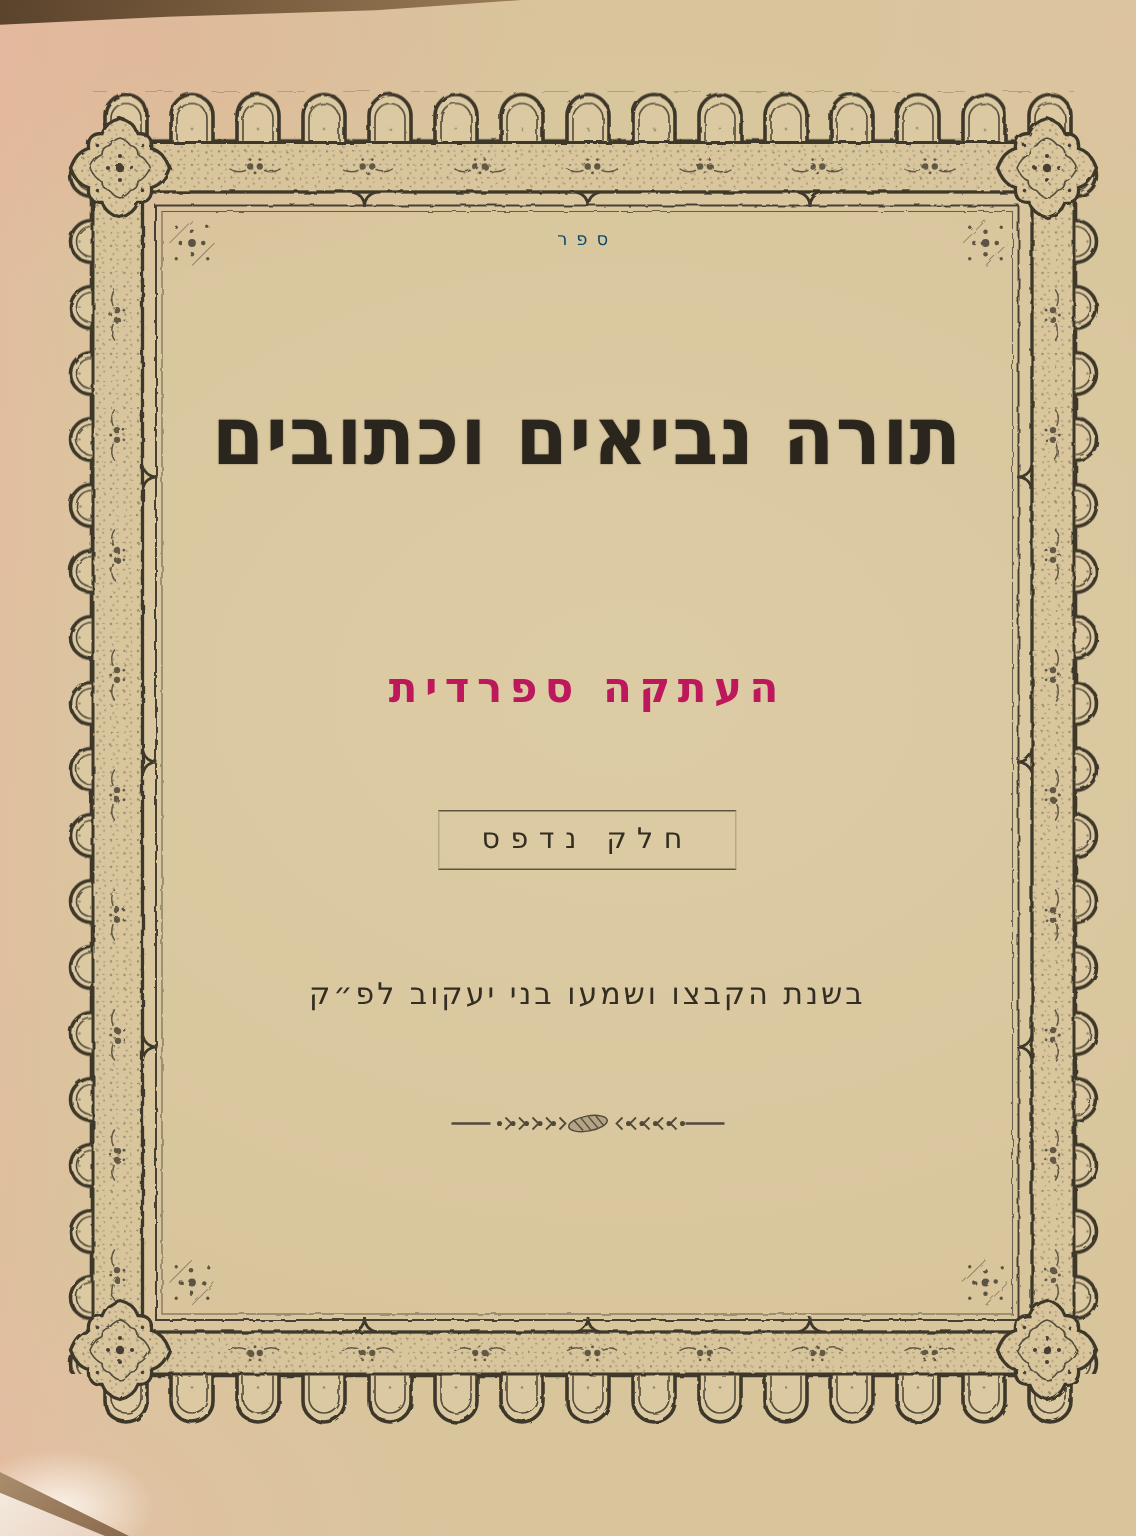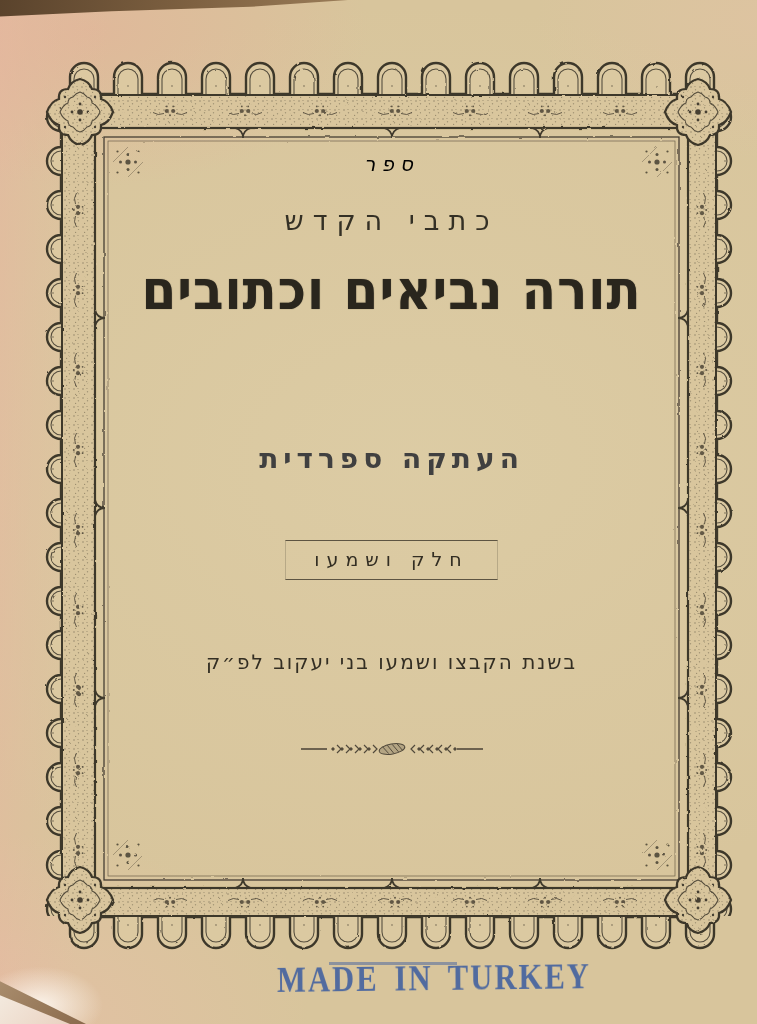--- a/index.html
+++ b/index.html
@@ -20,27 +20,27 @@
   .fold-dark{position:absolute;bottom:0;left:0;width:86px;height:52px;
     clip-path:polygon(0 18%,100% 100%,0 100%);
     background:linear-gradient(135deg,#ab8f6f,#8a6a4c);}
   .fold-light{position:absolute;bottom:0;left:0;width:70px;height:40px;
     clip-path:polygon(0 28%,100% 100%,0 100%);
     background:linear-gradient(135deg,#f4ece1,#ead2c1);}
   svg.frame{position:absolute;inset:0;}
   .content{position:absolute;left:104px;top:137px;width:575px;height:743px;
            color:#332e23;}
   .content>*{position:absolute;left:0;width:100%;text-align:center;margin:0;}
-  .series{top:15px;font-size:20px;letter-spacing:6px;color:#000000;font-style:italic;}
+  .series{top:15px;font-size:12px;letter-spacing:6px;color:#0c4a6e;}
   .collection{top:68px;font-size:27px;letter-spacing:9px;color:#343025;}
   .main-title{top:124px;font-size:50px;font-weight:700;color:#2a261d;
       letter-spacing:1px;white-space:nowrap;transform:scaleY(1.08);
       text-shadow:0 0 1px rgba(42,38,29,.6);}
   .conj{top:267px;font-size:14px;letter-spacing:2px;}
-  .subtitle{top:305px;font-size:28px;font-weight:700;letter-spacing:5px;color:#404040;}
+  .subtitle{top:305px;font-size:28px;font-weight:700;letter-spacing:5px;color:#be185d;}
   .part-box-wrap{top:403px;}
   .part-box{display:inline-block;padding:7px 28px 9px;font-size:19px;letter-spacing:7px;
       border:1px solid rgba(58,52,40,.22);
       border-top:1.3px solid rgba(58,52,40,.78);
       border-bottom:1.3px solid rgba(58,52,40,.78);}
   .chrono{top:513px;font-size:20px;letter-spacing:2px;}
   .divider{top:599px;left:calc(50% - 95px);width:190px;}
   .imprint{top:661px;font-size:16px;letter-spacing:1px;}
   .stamp{position:absolute;top:963px;left:277px;}
   .stamp-line{position:absolute;top:-1px;left:52px;width:128px;height:2.5px;
@@ -203,25 +203,24 @@
       <use href="#bfl" transform="translate(702,530) rotate(-90)"></use>
       <use href="#bfl" transform="translate(702,610) rotate(-90)"></use>
       <use href="#bfl" transform="translate(702,690) rotate(-90)"></use>
       <use href="#bfl" transform="translate(702,770) rotate(-90)"></use>
       <use href="#bfl" transform="translate(702,850) rotate(-90)"></use>
     </g>
   </svg>
 
   <div class="content" dir="rtl">
     <div class="series">ספר</div>
-    <div class="collection">כתבי הקדש</div>
     <h1 class="main-title">תורה נביאים וכתובים</h1>
     <div class="subtitle">העתקה ספרדית</div>
     <div class="part-box-wrap">
-      <span class="part-box">חלק ושמעו</span>
+      <span class="part-box">חלק נדפס</span>
     </div>
     <div class="chrono">בשנת הקבצו ושמעו בני יעקוב לפ״ק</div>
     <svg class="divider" viewBox="0 0 190 26" width="190" height="26">
       <g stroke="#3a342a" fill="#3a342a" opacity="0.85">
         <path d="M4,13 H30" stroke-width="1.6"></path>
         <path d="M160,13 H186" stroke-width="1.6"></path>
         <circle cx="36" cy="13" r="1.2"></circle>
           <path d="M40,9 L44,13 L40,17" fill="none" stroke-width="1.2"></path>
         <circle cx="45" cy="13" r="1.2"></circle>
           <path d="M49,9 L53,13 L49,17" fill="none" stroke-width="1.2"></path>
@@ -242,17 +241,13 @@
         <path d="M136,9 L132,13 L136,17" fill="none" stroke-width="1.2"></path>
           <circle cx="140" cy="13" r="1.2"></circle>
         <path d="M127,9 L123,13 L127,17" fill="none" stroke-width="1.2"></path>
           <circle cx="131" cy="13" r="1.2"></circle>
         <path d="M118,9 L114,13 L118,17" fill="none" stroke-width="1.2"></path>
           <circle cx="122" cy="13" r="1.2"></circle>
       </g>
     </svg>
   </div>
 
-  <div class="stamp">
-    <div class="stamp-line"></div>
-    <span class="stamp-text" style="color: rgb(63, 95, 160);">MADE IN TURKEY</span>
-  </div>
 </div>
 
 </body></html>

